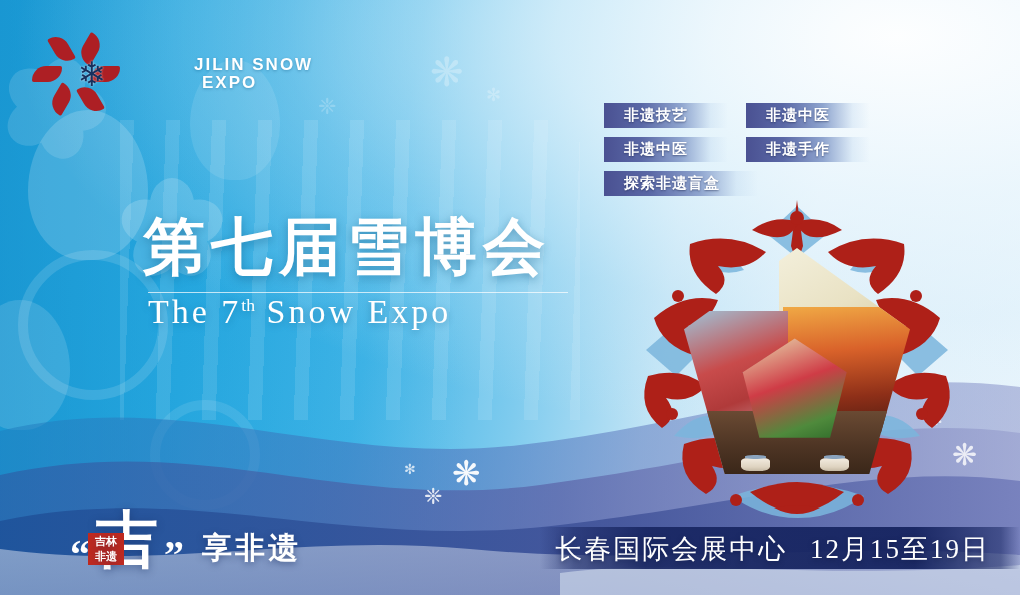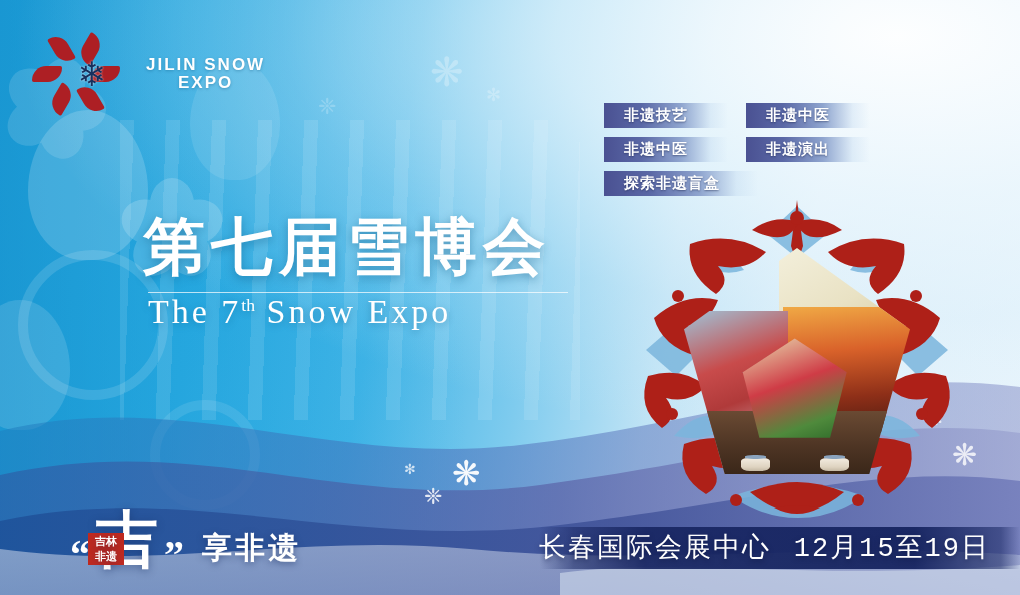--- a/index.html
+++ b/index.html
@@ -71,21 +71,21 @@
     position:absolute;left:50%;top:50%;width:30px;height:16px;margin:-8px 0 0 -2px;
     background:#ad1f24;border-radius:16px 2px 16px 2px;transform-origin:-14px 50%;
   }
   .logo-mark .snow{
     position:absolute;left:50%;top:50%;transform:translate(-50%,-50%);
     font-size:34px;color:#17305e;text-shadow:0 0 2px rgba(255,255,255,.8);
   }
   .logo-text{display:flex;flex-direction:column;align-items:center;color:#fff;
     font-weight:700;letter-spacing:2px;line-height:1.05;
     text-shadow:0 1px 3px rgba(10,70,110,.35);}
-  .logo-text .l1{font-size:17px;}
+  .logo-text .l1{font-size:17px;margin-left:48px;}
   .logo-text .l2{font-size:17px;}
 
   
   .main-title{
     position:absolute;left:143px;top:216px;width:430px;
     color:#ffffff;font-family:"Liberation Serif","DejaVu Serif",serif;
     font-size:62px;font-weight:700;letter-spacing:6px;line-height:1;
     text-shadow:0 3px 10px rgba(12,86,130,.45);
   }
   .title-rule{
@@ -181,21 +181,21 @@
     background:linear-gradient(90deg,rgba(26,40,100,0) 0%,rgba(26,40,100,.55) 7%,
       rgba(24,38,98,.92) 22%, rgba(22,36,96,.95) 78%, rgba(24,38,98,.55) 96%,
       rgba(24,38,98,0) 100%);
   }
   .venue{
     position:absolute;right:30px;bottom:32px;
     color:#ffffff;font-size:27px;letter-spacing:2px;line-height:1;
     font-family:"Liberation Serif","DejaVu Serif",serif;
     text-shadow:0 2px 5px rgba(10,20,60,.5);
   }
-  .venue .date{margin-left:14px;font-family:Liberation Mono, monospace;margin-top:31px;}
+  .venue .date{margin-left:14px;font-family:Liberation Serif, serif;margin-top:31px;}
 </style>
 </head>
 <body>
 
 <div id="poster">
 
   <div class="layer bg-base"></div>
   <div class="layer bg-leftdeep"></div>
   <div class="layer bg-topright"></div>
 
@@ -285,21 +285,21 @@
   </div>
 
 
   <div class="tags">
     <div class="tag-row">
       <div class="tag">非遗技艺</div>
       <div class="tag">非遗中医</div>
     </div>
     <div class="tag-row">
       <div class="tag">非遗中医</div>
-      <div class="tag">非遗演出</div>
+      <div class="tag">非遗手作</div>
     </div>
     <div class="tag-row">
       <div class="tag wide">探索非遗盲盒</div>
     </div>
   </div>
 
   <div class="main-title">第七届雪博会</div>
   <div class="title-rule"></div>
   <div class="sub-title">
     <span>The 7</span><sup>th</sup>

